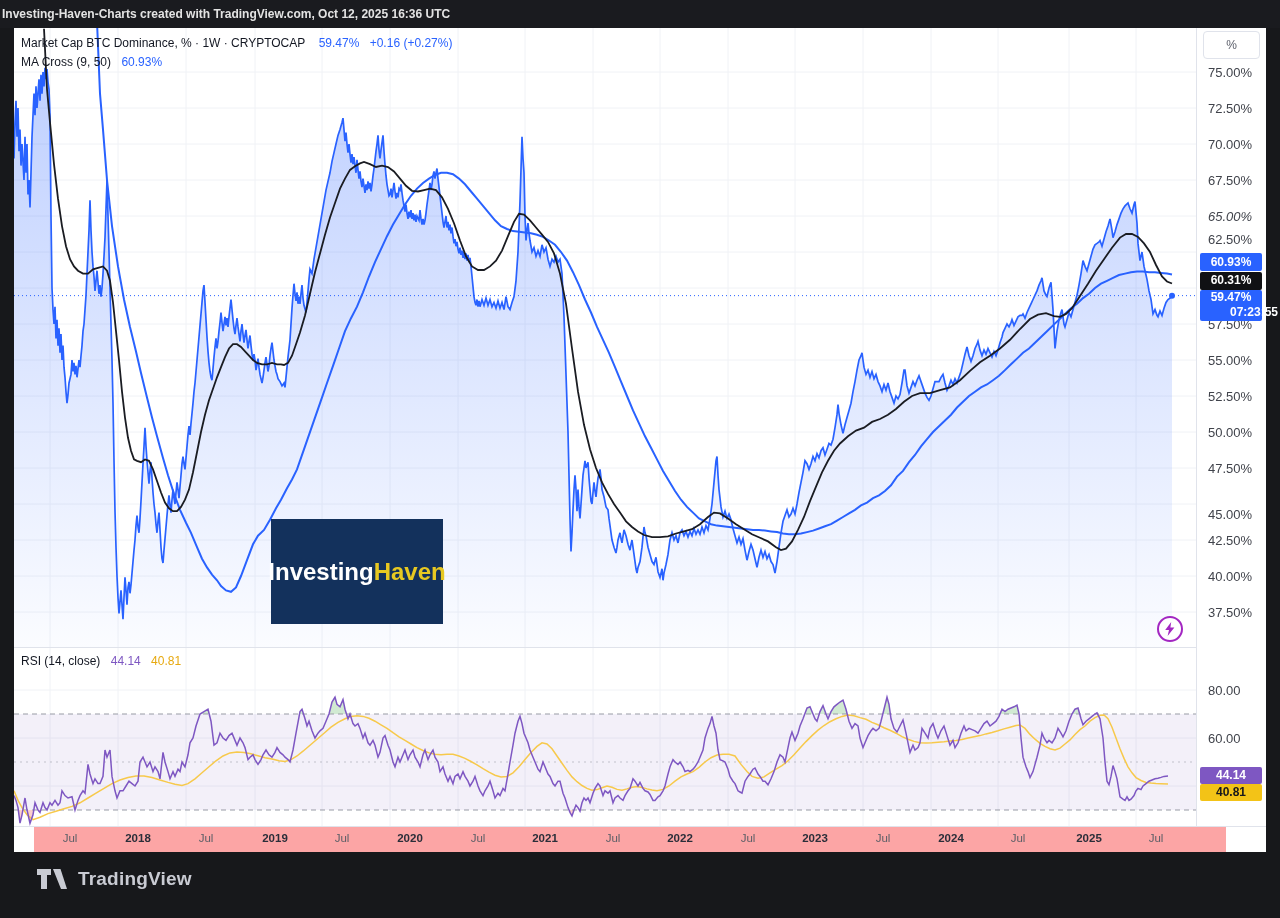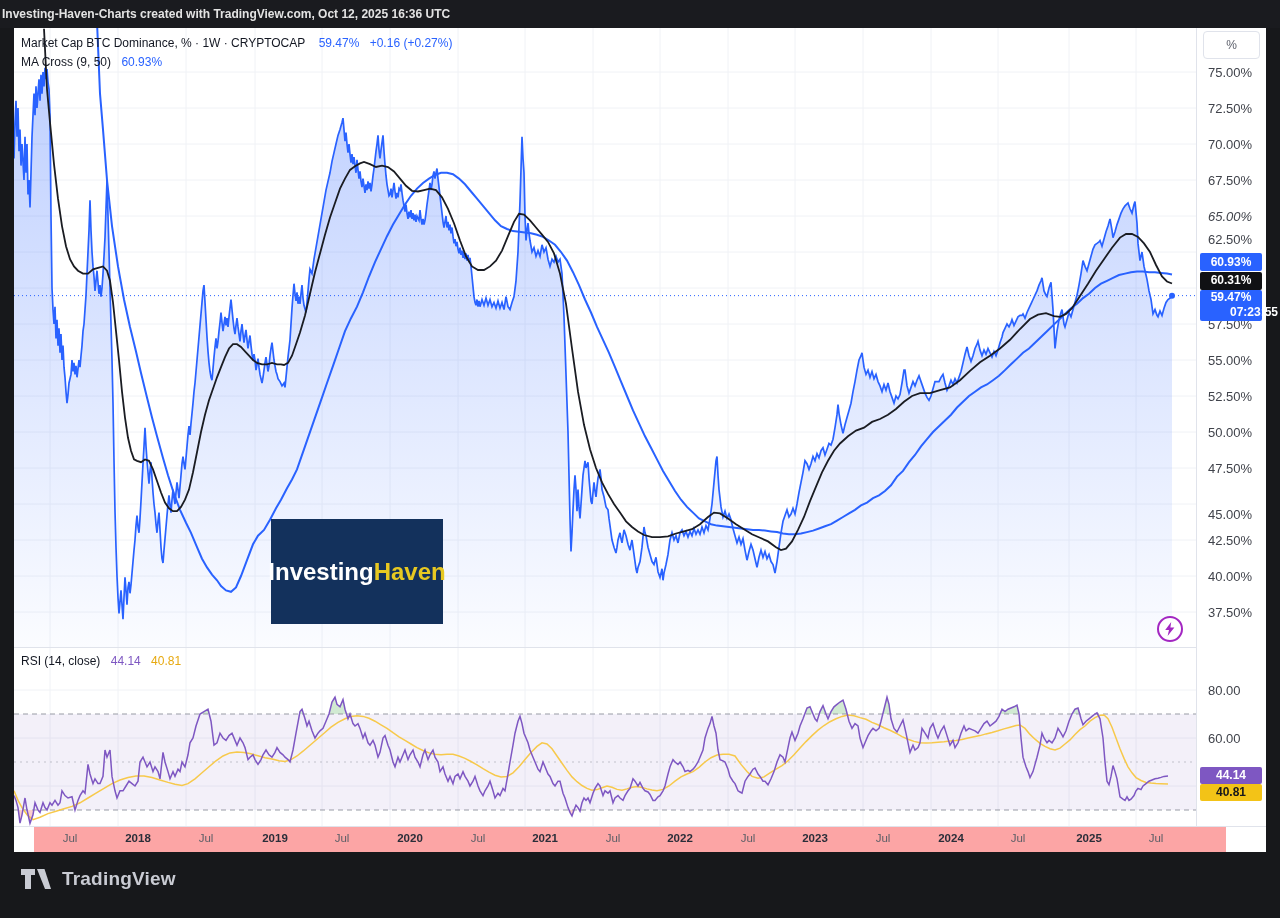--- a/index.html
+++ b/index.html
@@ -29,21 +29,21 @@
   .v-amber{color:#E7A910;}
   .gap{display:inline-block;width:10px;}
   .sgap{display:inline-block;width:7px;}
   .rsi-legend{position:absolute;left:7px;top:626px;font-size:12px;color:#131722;white-space:nowrap;}
   .watermark{position:absolute;left:257px;top:491px;width:172px;height:105px;background:#13315C;
              display:flex;align-items:center;justify-content:center;font-size:24px;font-weight:bold;color:#fff;}
   .watermark .haven{color:#E7C821;}
   .flash-btn{position:absolute;left:1143px;top:588px;width:26px;height:26px;border:2px solid #A327C2;border-radius:50%;
              box-sizing:border-box;background:#fff;display:flex;align-items:center;justify-content:center;}
   .bottombar{position:absolute;left:0;top:852px;width:1280px;height:54px;background:#17181b;
-             display:flex;align-items:center;padding-left:20px;box-sizing:border-box;color:#c9cbd3;}
+             display:flex;align-items:center;padding-left:36px;box-sizing:border-box;color:#c9cbd3;}
   .tv-text{font-size:19px;font-weight:bold;letter-spacing:.2px;margin-left:8px;color:#c9cbd3;}
 </style>
 </head>
 <body>
 
 <div class="frame">
   <div class="topbar">
     <span>Investing-Haven-Charts created with TradingView.com, Oct 12, 2025 16:36 UTC</span>
   </div>
 

